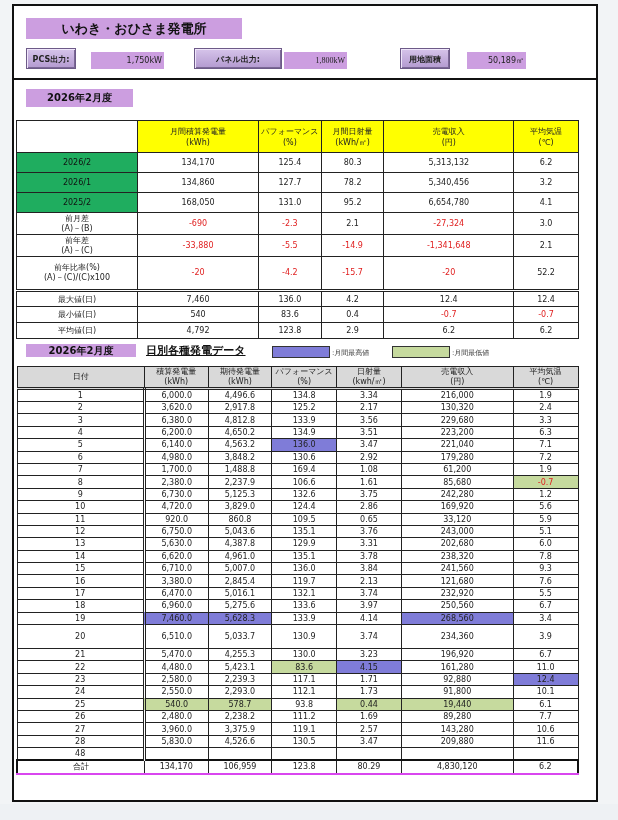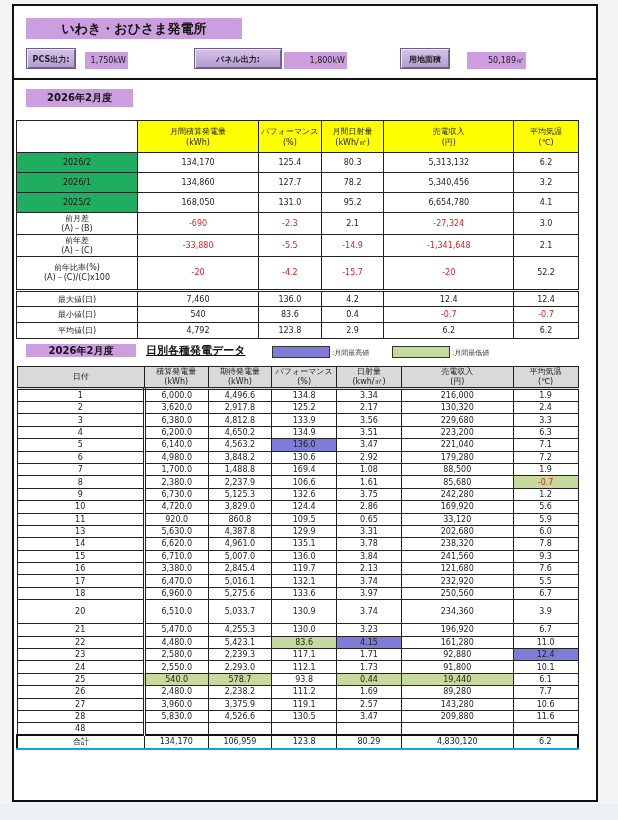--- a/index.html
+++ b/index.html
@@ -14,33 +14,33 @@
   td, th { border:1px solid #222; text-align:center; padding:0; font-weight:normal; }
   .sum th { background:#ffff00; line-height:11px; }
   .sum .g { background:#1fad5f; color:#111; }
   .red { color:#e02020; }
   .daily th { background:#d9d9d9; line-height:10px; }
   .hi { background:#7f7cd8; }
   .lo { background:#c6da9e; }
   .leg-sw { position:absolute; height:12px; border:1px solid #333; box-sizing:border-box; }
   .leg-t { position:absolute; font-size:7px; color:#333; }
   .sect { position:absolute; font-size:11px; font-weight:bold; text-decoration:underline; color:#111; }
-  tr.total td { border-top:2px solid #111; border-bottom:2px solid #0ea5e9; }
+  tr.total td { border-top:2px solid #111; border-bottom:2px solid #d946ef; }
   .bottombar { position:absolute; left:0; top:804px; width:618px; height:16px; background:#eef1f4; }
 </style>
 </head>
 <body>
 
 <div class="page">
   <div class="hdr">
     <div class="title">いわき・おひさま発電所</div>
     <div class="btn" style="left:12px;width:50px;">PCS出力:</div>
-    <div class="val" style="left:71px;width:43px;">1,750kW</div>
+    <div class="val" style="left:77px;width:73px;">1,750kW</div>
     <div class="btn" style="left:180px;width:88px;">パネル出力:</div>
-    <div class="val" style="left:270px;width:63px;">1,800kW</div>
+    <div class="val" style="left:270px;width:63px;font-family:Liberation Serif, serif;">1,800kW</div>
     <div class="btn" style="left:386px;width:50px;">用地面積</div>
     <div class="val" style="left:453px;width:59px;">50,189㎡</div>
   </div>
 
   <div class="band" style="left:12px;top:83px;width:107px;height:18px;line-height:18px;">2026年2月度</div>
 
   <table class="sum" id="sumtable" style="left:2px;top:114px;width:563px;">
       <colgroup>
         <col style="width:112px">
         <col style="width:112px">
@@ -213,21 +213,21 @@
           <td style="" class="">2.92</td>
           <td style="" class="">179,280</td>
           <td style="" class="">7.2</td>
         </tr>
         <tr style="height:12.4px;line-height:11px">
           <td style="border-right:3px double #222">7</td>
           <td style="" class="">1,700.0</td>
           <td style="" class="">1,488.8</td>
           <td style="" class="">169.4</td>
           <td style="" class="">1.08</td>
-          <td style="" class="">88,500</td>
+          <td style="" class="">61,200</td>
           <td style="" class="">1.9</td>
         </tr>
         <tr style="height:12.4px;line-height:11px">
           <td style="border-right:3px double #222">8</td>
           <td style="" class="">2,380.0</td>
           <td style="" class="">2,237.9</td>
           <td style="" class="">106.6</td>
           <td style="" class="">1.61</td>
           <td style="" class="">85,680</td>
           <td style="" class=" lo red">-0.7</td>
@@ -253,20 +253,29 @@
         <tr style="height:12.4px;line-height:11px">
           <td style="border-right:3px double #222">11</td>
           <td style="" class="">920.0</td>
           <td style="" class="">860.8</td>
           <td style="" class="">109.5</td>
           <td style="" class="">0.65</td>
           <td style="" class="">33,120</td>
           <td style="" class="">5.9</td>
         </tr>
         <tr style="height:12.4px;line-height:11px">
+          <td style="border-right:3px double #222">12</td>
+          <td style="" class="">6,750.0</td>
+          <td style="" class="">5,043.6</td>
+          <td style="" class="">135.1</td>
+          <td style="" class="">3.76</td>
+          <td style="" class="">243,000</td>
+          <td style="" class="">5.1</td>
+        </tr>
+        <tr style="height:12.4px;line-height:11px">
           <td style="border-right:3px double #222">13</td>
           <td style="" class="">5,630.0</td>
           <td style="" class="">4,387.8</td>
           <td style="" class="">129.9</td>
           <td style="" class="">3.31</td>
           <td style="" class="">202,680</td>
           <td style="" class="">6.0</td>
         </tr>
         <tr style="height:12.4px;line-height:11px">
           <td style="border-right:3px double #222">14</td>
@@ -305,20 +314,29 @@
           <td style="" class="">5.5</td>
         </tr>
         <tr style="height:12.4px;line-height:11px">
           <td style="border-right:3px double #222">18</td>
           <td style="" class="">6,960.0</td>
           <td style="" class="">5,275.6</td>
           <td style="" class="">133.6</td>
           <td style="" class="">3.97</td>
           <td style="" class="">250,560</td>
           <td style="" class="">6.7</td>
+        </tr>
+        <tr style="height:12.4px;line-height:11px">
+          <td style="border-right:3px double #222">19</td>
+          <td style="" class=" hi">7,460.0</td>
+          <td style="" class=" hi">5,628.3</td>
+          <td style="" class="">133.9</td>
+          <td style="" class="">4.14</td>
+          <td style="" class=" hi">268,560</td>
+          <td style="" class="">3.4</td>
         </tr>
         <tr style="height:24px;line-height:11px">
           <td style="border-right:3px double #222">20</td>
           <td style="" class="">6,510.0</td>
           <td style="" class="">5,033.7</td>
           <td style="" class="">130.9</td>
           <td style="" class="">3.74</td>
           <td style="" class="">234,360</td>
           <td style="" class="">3.9</td>
         </tr>

